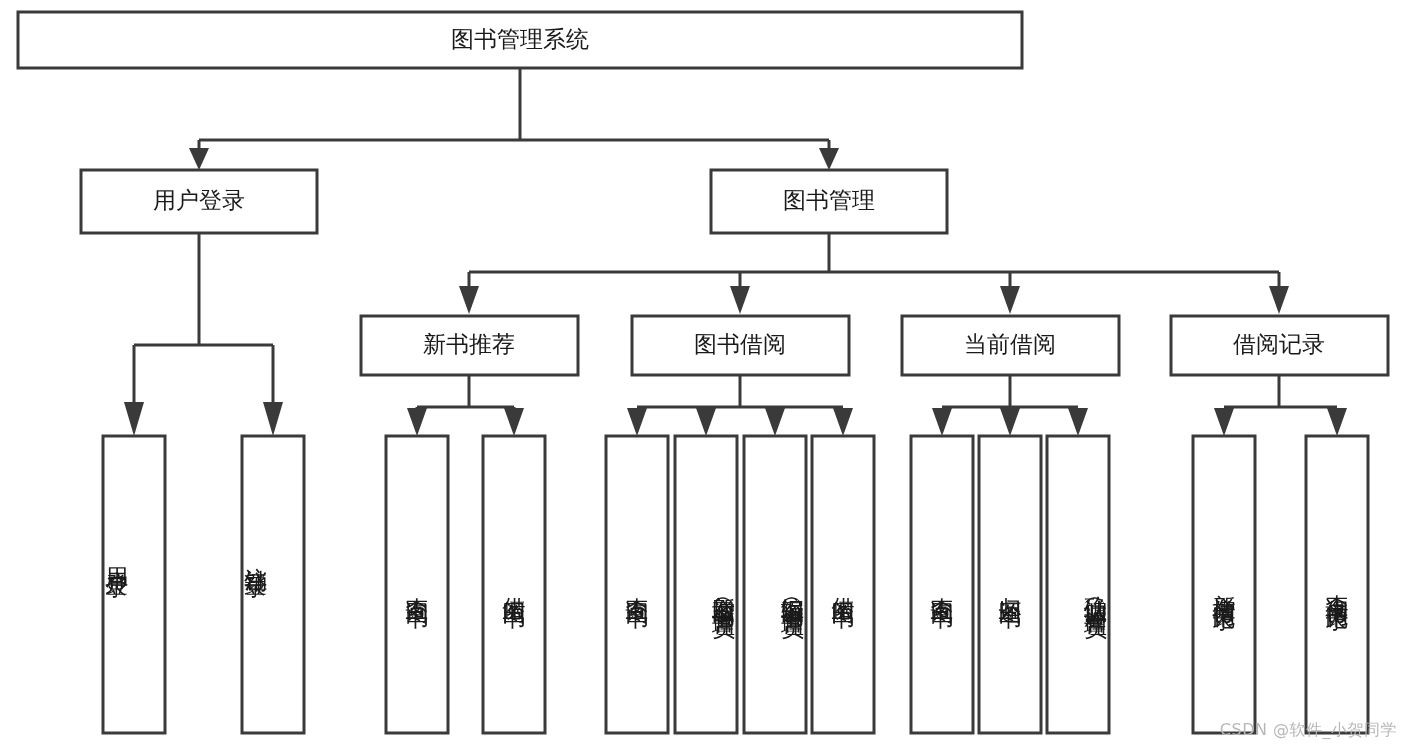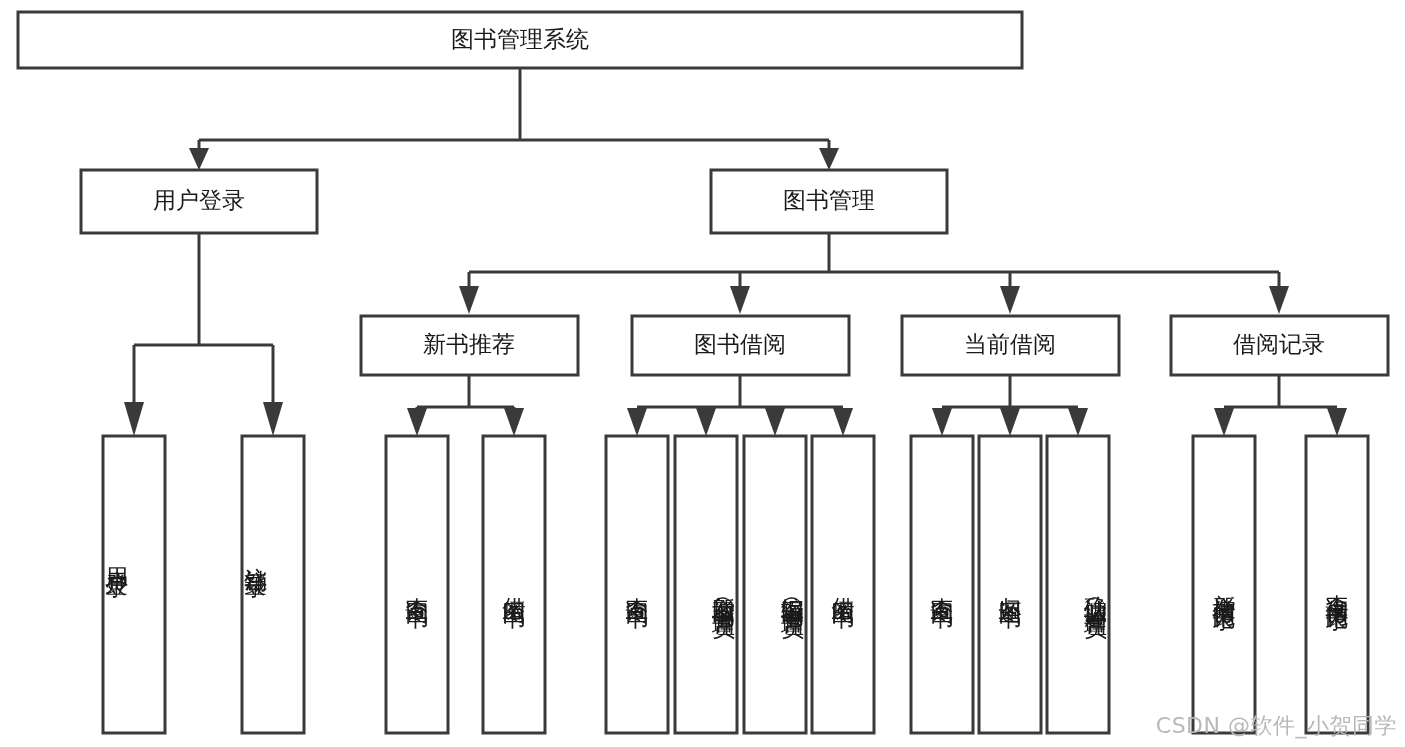--- a/index.html
+++ b/index.html
@@ -61,21 +61,21 @@
     align-items: center;
     justify-content: center;
     white-space: nowrap;
     pointer-events: none;
   }
   .watermark {
     position: absolute;
     right: 8px;
     bottom: 6px;
     font-family: "DejaVu Sans", sans-serif;
-    font-size: 22px;
+    font-size: 16px;
     color: #b8b8b8;
     white-space: nowrap;
     letter-spacing: 0.5px;
   }
 </style>
 </head>
 <body>
 
 <div id="diagram-root">
 

